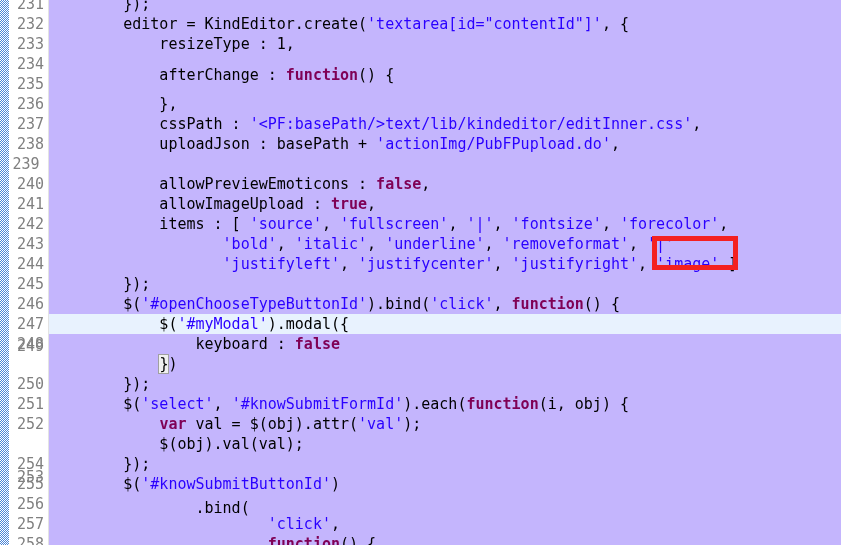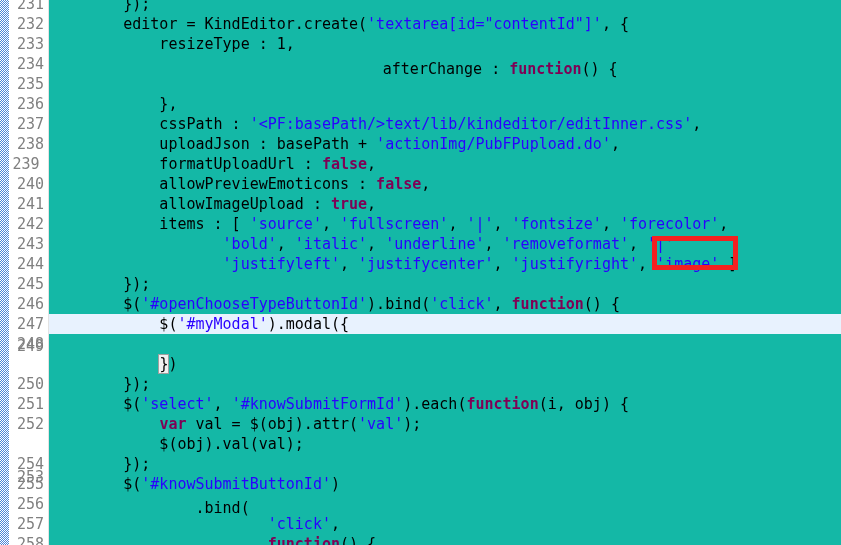--- a/index.html
+++ b/index.html
@@ -12,21 +12,21 @@
     width: 841px;
     height: 545px;
     overflow: hidden;
     font-family: "DejaVu Sans Mono", "Liberation Mono", monospace;
   }
 
   #editor-root {
     position: relative;
     width: 841px;
     height: 545px;
-    background: #14b8a6;
+    background: #c4b5fd;
     overflow: hidden;
   }
 
   
   #folding-strip {
     position: absolute;
     left: 0;
     top: 0;
     width: 9px;
     height: 545px;
@@ -152,34 +152,34 @@
       <div class="ln" style="top: 494px;">256</div>
       <div class="ln" style="top: 514px;">257</div>
       <div class="ln" style="top: 534px;">258</div>
     </div>
   <div id="gutter-sep"></div>
 
   <div id="code-area">
       <div class="code-line" style="top: -6px;"><span class="txt"><span class="t-plain">        });</span></span></div>
       <div class="code-line" style="top: 14px;"><span class="txt"><span class="t-plain">        editor = KindEditor.create(</span><span class="t-str">'textarea[id="contentId"]'</span><span class="t-plain">, {</span></span></div>
       <div class="code-line" style="top: 34px;"><span class="txt"><span class="t-plain">            resizeType : 1,</span></span></div>
-      <div class="code-line" style="top: 59px; text-align: center;"><span class="txt"><span class="t-plain">            afterChange : </span><span class="t-kw">function</span><span class="t-plain">() {</span></span></div>
+      <div class="code-line" style="top: 65px;"><span class="txt"><span class="t-plain">            afterChange : </span><span class="t-kw">function</span><span class="t-plain">() {</span></span></div>
       <div class="code-line" style="top: 74px;"><span class="txt"><span class="t-plain"></span></span></div>
       <div class="code-line" style="top: 94px;"><span class="txt"><span class="t-plain">            },</span></span></div>
       <div class="code-line" style="top: 114px;"><span class="txt"><span class="t-plain">            cssPath : </span><span class="t-str">'&lt;PF:basePath/&gt;text/lib/kindeditor/editInner.css'</span><span class="t-plain">,</span></span></div>
       <div class="code-line" style="top: 134px;"><span class="txt"><span class="t-plain">            uploadJson : basePath + </span><span class="t-str">'actionImg/PubFPupload.do'</span><span class="t-plain">,</span></span></div>
-      <div class="code-line" style="top: 154px;"><span class="txt"><span class="t-plain">            formatUploadUrl : </span><span class="t-kw">false</span><span class="t-plain">,</span></span></div>
       <div class="code-line" style="top: 174px;"><span class="txt"><span class="t-plain">            allowPreviewEmoticons : </span><span class="t-kw">false</span><span class="t-plain">,</span></span></div>
       <div class="code-line" style="top: 194px;"><span class="txt"><span class="t-plain">            allowImageUpload : </span><span class="t-kw">true</span><span class="t-plain">,</span></span></div>
       <div class="code-line" style="top: 214px;"><span class="txt"><span class="t-plain">            items : [ </span><span class="t-str">'source'</span><span class="t-plain">, </span><span class="t-str">'fullscreen'</span><span class="t-plain">, </span><span class="t-str">'|'</span><span class="t-plain">, </span><span class="t-str">'fontsize'</span><span class="t-plain">, </span><span class="t-str">'forecolor'</span><span class="t-plain">,</span></span></div>
       <div class="code-line" style="top: 234px;"><span class="txt"><span class="t-plain">                   </span><span class="t-str">'bold'</span><span class="t-plain">, </span><span class="t-str">'italic'</span><span class="t-plain">, </span><span class="t-str">'underline'</span><span class="t-plain">, </span><span class="t-str">'removeformat'</span><span class="t-plain">, </span><span class="t-str">'|'</span></span></div>
       <div class="code-line" style="top: 254px;"><span class="txt"><span class="t-plain">                   </span><span class="t-str">'justifyleft'</span><span class="t-plain">, </span><span class="t-str">'justifycenter'</span><span class="t-plain">, </span><span class="t-str">'justifyright'</span><span class="t-plain">, </span><span class="t-str">'image'</span><span class="t-plain"> ]</span></span></div>
       <div class="code-line" style="top: 274px;"><span class="txt"><span class="t-plain">        });</span></span></div>
       <div class="code-line" style="top: 294px;"><span class="txt"><span class="t-plain">        $(</span><span class="t-str">'#openChooseTypeButtonId'</span><span class="t-plain">).bind(</span><span class="t-str">'click'</span><span class="t-plain">, </span><span class="t-kw">function</span><span class="t-plain">() {</span></span></div>
       <div class="code-line line-highlight" style="top: 314px;"><span class="txt"><span class="t-plain">            $(</span><span class="t-str">'#myModal'</span><span class="t-plain">).modal({</span></span></div>
+      <div class="code-line" style="top: 334px;"><span class="txt"><span class="t-plain">                keyboard : </span><span class="t-kw">false</span></span></div>
       <div class="code-line" style="top: 354px;"><span class="txt"><span class="t-plain">            </span><span class="t-plain bracket-match">}</span><span class="t-plain">)</span></span></div>
       <div class="code-line" style="top: 374px;"><span class="txt"><span class="t-plain">        });</span></span></div>
       <div class="code-line" style="top: 394px;"><span class="txt"><span class="t-plain">        $(</span><span class="t-str">'select'</span><span class="t-plain">, </span><span class="t-str">'#knowSubmitFormId'</span><span class="t-plain">).each(</span><span class="t-kw">function</span><span class="t-plain">(i, obj) {</span></span></div>
       <div class="code-line" style="top: 414px;"><span class="txt"><span class="t-plain">            </span><span class="t-kw">var</span><span class="t-plain"> val = $(obj).attr(</span><span class="t-str">'val'</span><span class="t-plain">);</span></span></div>
       <div class="code-line" style="top: 434px;"><span class="txt"><span class="t-plain">            $(obj).val(val);</span></span></div>
       <div class="code-line" style="top: 454px;"><span class="txt"><span class="t-plain">        });</span></span></div>
       <div class="code-line" style="top: 474px;"><span class="txt"><span class="t-plain">        $(</span><span class="t-str">'#knowSubmitButtonId'</span><span class="t-plain">)</span></span></div>
       <div class="code-line" style="top: 498px;"><span class="txt"><span class="t-plain">                .bind(</span></span></div>
       <div class="code-line" style="top: 514px;"><span class="txt"><span class="t-plain">                        </span><span class="t-str">'click'</span><span class="t-plain">,</span></span></div>
       <div class="code-line" style="top: 534px;"><span class="txt"><span class="t-plain">                        </span><span class="t-kw">function</span><span class="t-plain">() {</span></span></div>

